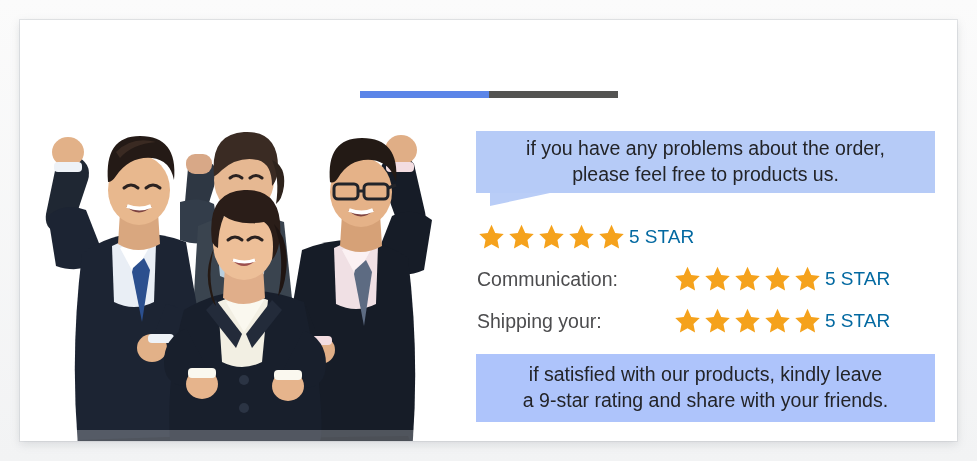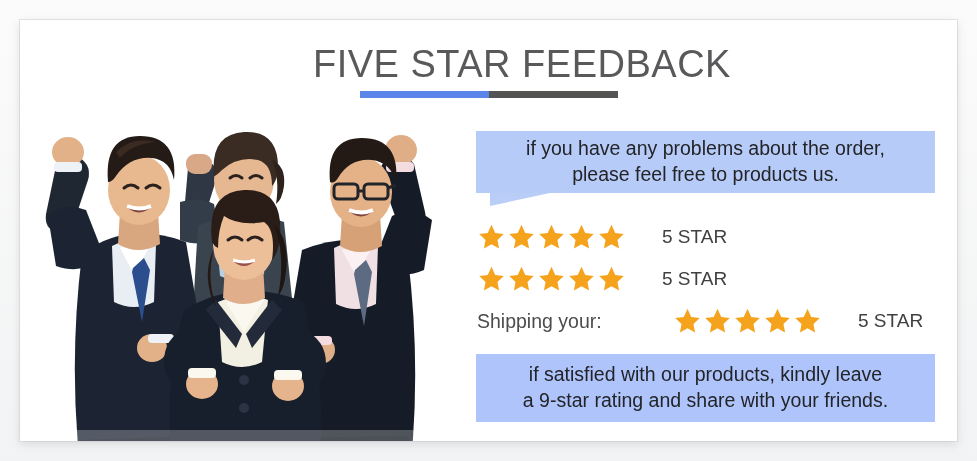--- a/index.html
+++ b/index.html
@@ -142,38 +142,36 @@
     white-space: nowrap;
   }
   .stars {
     width: 152px;
     display: flex;
     align-items: center;
     gap: 1px;
   }
   .star { width: 29px; height: 28px; display:block; }
   .rating-value {
-    margin-left: 33px;
     font-size: 19px;
-    color: #404040;
+    color: #0369a1;
     white-space: nowrap;
     text-align: right;
   }
 </style>
 </head>
 <body>
 
 <div id="banner">
 
   <div class="frame-outer"></div>
   <div class="frame-shadow"></div>
 
   <div class="canvas">
 
-    <div class="title">FIVE STAR FEEDBACK</div>
 
     <div class="title-rule">
       <div class="seg-blue"></div>
       <div class="seg-dark"></div>
     </div>
 
     <div class="photo">
       <svg width="448" height="333" viewBox="0 0 448 333" xmlns="http://www.w3.org/2000/svg">
         <rect x="0" y="0" width="448" height="333" fill="#ffffff"></rect>
 
@@ -335,20 +333,21 @@
               <path d="M12 1.6l3.2 6.9 7.3.9-5.4 5.1 1.4 7.4-6.5-3.7-6.5 3.7 1.4-7.4L1.5 9.4l7.3-.9z" fill="#f5a21c"></path>
             </svg>
           <svg class="star" viewBox="0 0 24 24">
               <path d="M12 1.6l3.2 6.9 7.3.9-5.4 5.1 1.4 7.4-6.5-3.7-6.5 3.7 1.4-7.4L1.5 9.4l7.3-.9z" fill="#f5a21c"></path>
             </svg>
         </div>
         <div class="rating-value">5 STAR</div>
       </div>
 
       <div class="rating-row">
+        <div class="rating-label">Communication:</div>
         <div class="stars">
           <svg class="star" viewBox="0 0 24 24">
               <path d="M12 1.6l3.2 6.9 7.3.9-5.4 5.1 1.4 7.4-6.5-3.7-6.5 3.7 1.4-7.4L1.5 9.4l7.3-.9z" fill="#f5a21c"></path>
             </svg>
           <svg class="star" viewBox="0 0 24 24">
               <path d="M12 1.6l3.2 6.9 7.3.9-5.4 5.1 1.4 7.4-6.5-3.7-6.5 3.7 1.4-7.4L1.5 9.4l7.3-.9z" fill="#f5a21c"></path>
             </svg>
           <svg class="star" viewBox="0 0 24 24">
               <path d="M12 1.6l3.2 6.9 7.3.9-5.4 5.1 1.4 7.4-6.5-3.7-6.5 3.7 1.4-7.4L1.5 9.4l7.3-.9z" fill="#f5a21c"></path>
             </svg>

